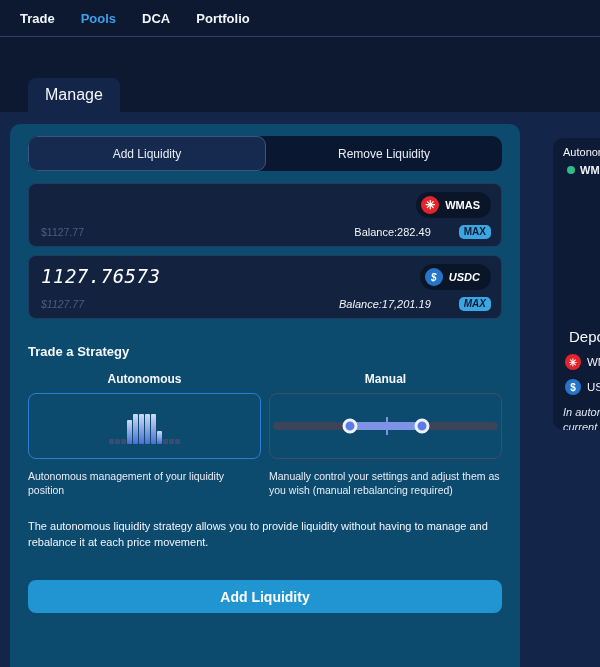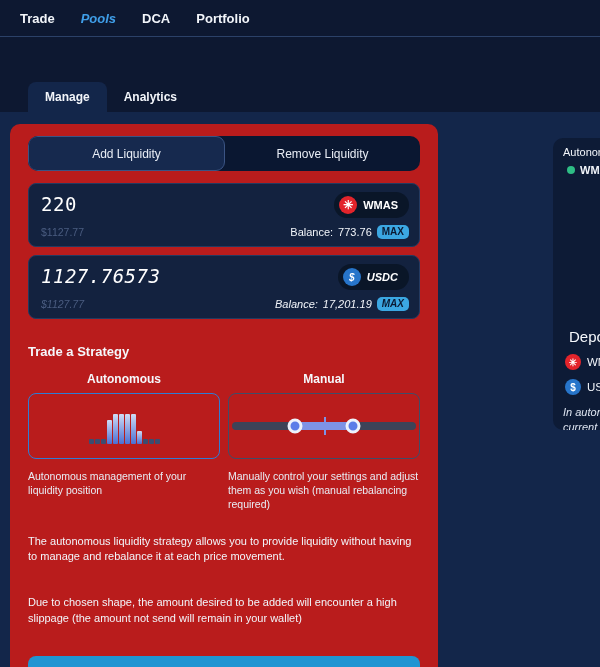--- a/index.html
+++ b/index.html
@@ -10,33 +10,33 @@
     color:#ffffff;
     position:relative;
   }
 
   
   .topnav {
     height:37px; display:flex; align-items:center; gap:26px;
     padding:0 20px; border-bottom:1px solid #2b4168; background:#0d1831;
   }
   .topnav .nav-item { font-size:13px; font-weight:700; color:#f2f5fa; cursor:pointer; }
-  .topnav .nav-item.active { color:#3f9ee8;font-style:italic; }
+  .topnav .nav-item.active { color:#3f9ee8; }
 
   
   .tabs { position:absolute; left:28px; top:84px; display:flex; align-items:flex-end; height:28px; z-index:2; }
-  .tab { font-size:12px; font-weight:700; padding:8px 17px; border-radius:8px 8px 0 0; color:#f2f5fa; cursor:pointer; }
+  .tab { font-size:16px; font-weight:400; padding:8px 17px; border-radius:8px 8px 0 0; color:#f2f5fa; cursor:pointer; }
   .tab.active { background:#13264a; }
 
   
   .panel { position:absolute; left:0; right:0; top:112px; bottom:0; background:#13264a; }
 
   .manage-card {
-    position:absolute; left:10px; top:12px; width:428px; bottom:0;
-    background:#b91c1c; border-radius:10px 10px 0 0; padding:12px 18px 4px 18px;
+    position:absolute; left:10px; top:12px; width:510px; bottom:0;
+    background:#0c4a6e; border-radius:10px 10px 0 0; padding:12px 18px 4px 18px;
   }
 
   
   .liq-toggle { display:flex; background:#0a1731; border-radius:10px; height:35px; overflow:hidden; }
   .liq-toggle .opt {
     flex:1; display:flex; align-items:center; justify-content:center;
     font-size:12px; color:#e8edf5; cursor:pointer; border-radius:9px;
   }
   .liq-toggle .opt.selected { background:#16294e; border:1px solid #3b5484; }
 
@@ -51,25 +51,25 @@
   .token-pill {
     position:absolute; right:10px; top:8px; display:flex; align-items:center; gap:6px;
     background:#0a1628; border-radius:14px; padding:4px 11px 4px 5px;
   }
   .token-pill .tok-label { font-size:11px; font-weight:700; color:#ffffff; }
   .coin { width:18px; height:18px; border-radius:50%; display:flex; align-items:center; justify-content:center;
           font-size:11px; color:#fff; font-weight:700; }
   .coin.wmas { background:#e3242b; font-size:12px; }
   .coin.usdc { background:#2775ca; box-shadow:inset 0 0 0 1.5px rgba(255,255,255,.0); font-size:10px; }
   .coin.sm { width:16px; height:16px; font-size:10px; }
-  .balance-row { position:absolute; right:10px; bottom:7px; display:flex; align-items:center; gap:5px; }
+  .balance-row { position:absolute; right:10px; bottom:7px; display:flex; align-items:center; }
   .balance-text { font-size:11px; color:#f2f5fa; }
   .max-badge {
     background:#3ba7e2; color:#0b1a33; font-size:10px; font-weight:700;
-    border-radius:5px; padding:1px 5px 2px; cursor:pointer;
+    border-radius:5px; padding:1px 5px 2px; cursor:pointer;margin-left:28px;
   }
 
   
   .strategy-title { margin-top:25px; font-size:13px; font-weight:700; color:#f5f8fc; }
   .strategy-heads { display:grid; grid-template-columns:1fr 1fr; gap:8px; margin-top:13px; }
   .strategy-heads .head { text-align:center; font-size:12px; font-weight:700; color:#f5f8fc; }
   .strategy-cards { display:grid; grid-template-columns:1fr 1fr; gap:8px; margin-top:7px; }
   .strategy-card { height:66px; border-radius:8px; position:relative; cursor:pointer; }
   .strategy-card.autonomous { border:1px solid #2e7cd6; display:flex; align-items:flex-end; justify-content:center; }
   .strategy-card.manual { border:1px solid #3f4d69; }
@@ -120,44 +120,42 @@
 
 <div class="topnav">
   <span class="nav-item">Trade</span>
   <span class="nav-item active">Pools</span>
   <span class="nav-item">DCA</span>
   <span class="nav-item">Portfolio</span>
 </div>
 
 <div class="tabs">
   <div class="tab active">Manage</div>
-  <div class="tab">Analytics</div>
 </div>
 
 <div class="panel">
 
   <div class="manage-card">
 
     
     <div class="liq-toggle">
       <div class="opt selected">Add Liquidity</div>
       <div class="opt">Remove Liquidity</div>
     </div>
 
     
     <div class="amount-card">
-      <div class="amount-value">220</div>
       <div class="usd-value">$1127.77</div>
       <div class="token-pill">
         <span class="coin wmas">✳</span>
         <span class="tok-label">WMAS</span>
       </div>
       <div class="balance-row">
         <span class="balance-text">Balance:</span>
-        <span class="balance-text">773.76</span>
+        <span class="balance-text">282.49</span>
         <span class="max-badge">MAX</span>
       </div>
     </div>
 
     
     <div class="amount-card">
       <div class="amount-value">1127.76573</div>
       <div class="usd-value">$1127.77</div>
       <div class="token-pill">
         <span class="coin usdc">$</span>
@@ -205,21 +203,20 @@
         </div>
       </div>
     </div>
 
     <div class="strategy-descs">
       <div class="desc">Autonomous management of your liquidity position</div>
       <div class="desc">Manually control your settings and adjust them as you wish (manual rebalancing required)</div>
     </div>
 
     <div class="info-p first">The autonomous liquidity strategy allows you to provide liquidity without having to manage and rebalance it at each price movement.</div>
-    <div class="info-p second">Due to chosen shape, the amount desired to be added will encounter a high slippage (the amount not send will remain in your wallet)</div>
 
     <button class="submit-btn">Add Liquidity</button>
   </div>
 
   <div class="side-card">
     <div class="side-strategy">Autonomous</div>
     <div class="side-legend">
       <span class="dot"></span>
       <span class="leg-label">WMAS</span>
     </div>

